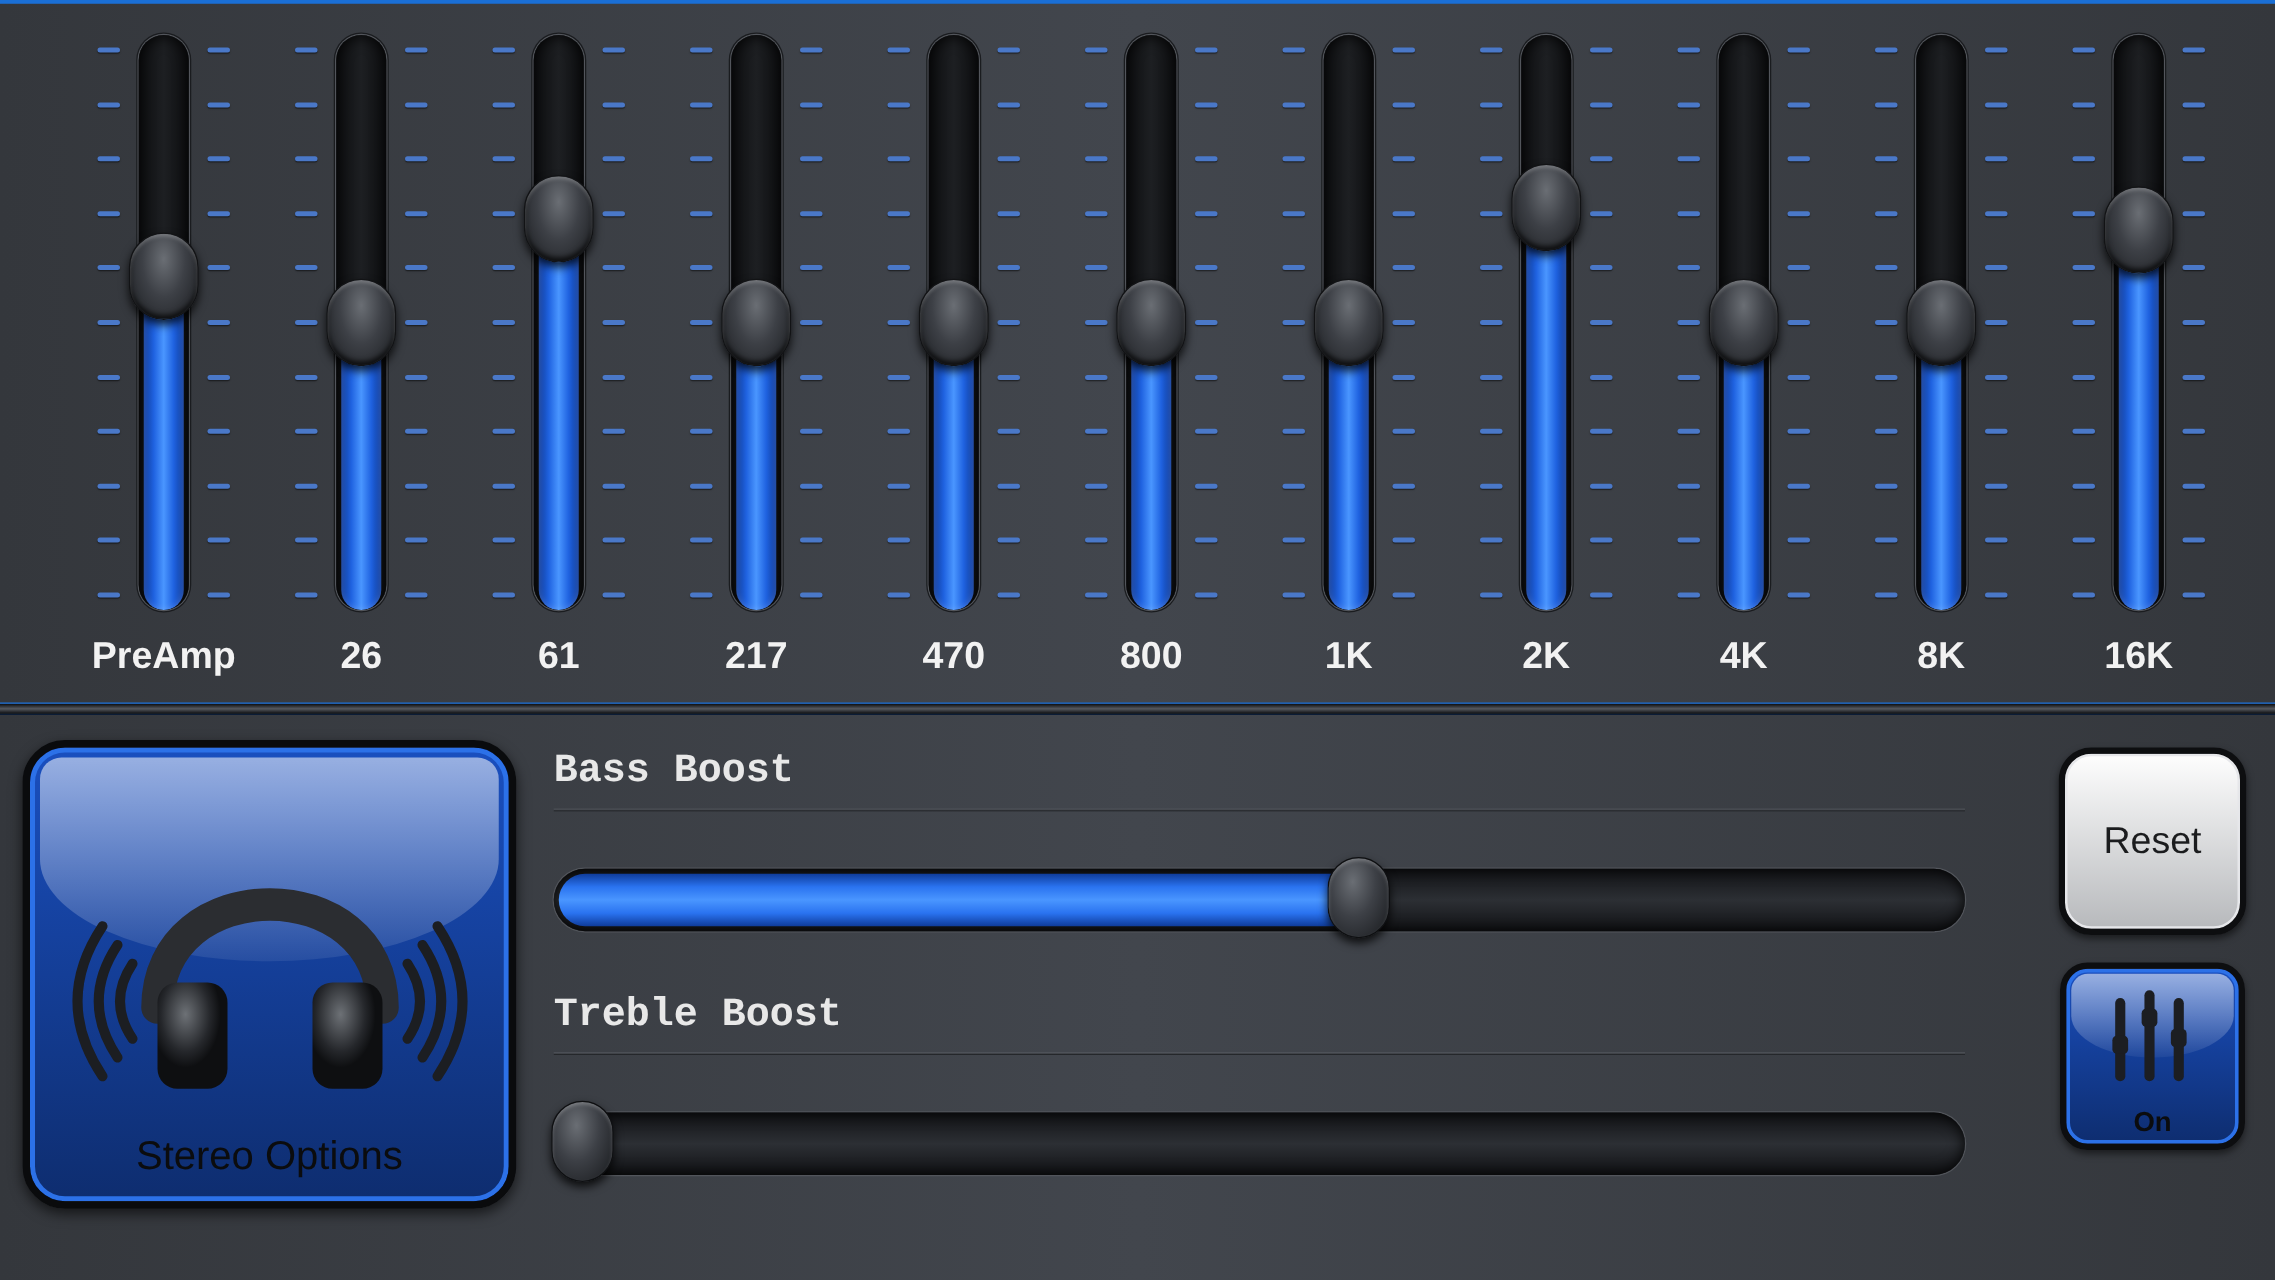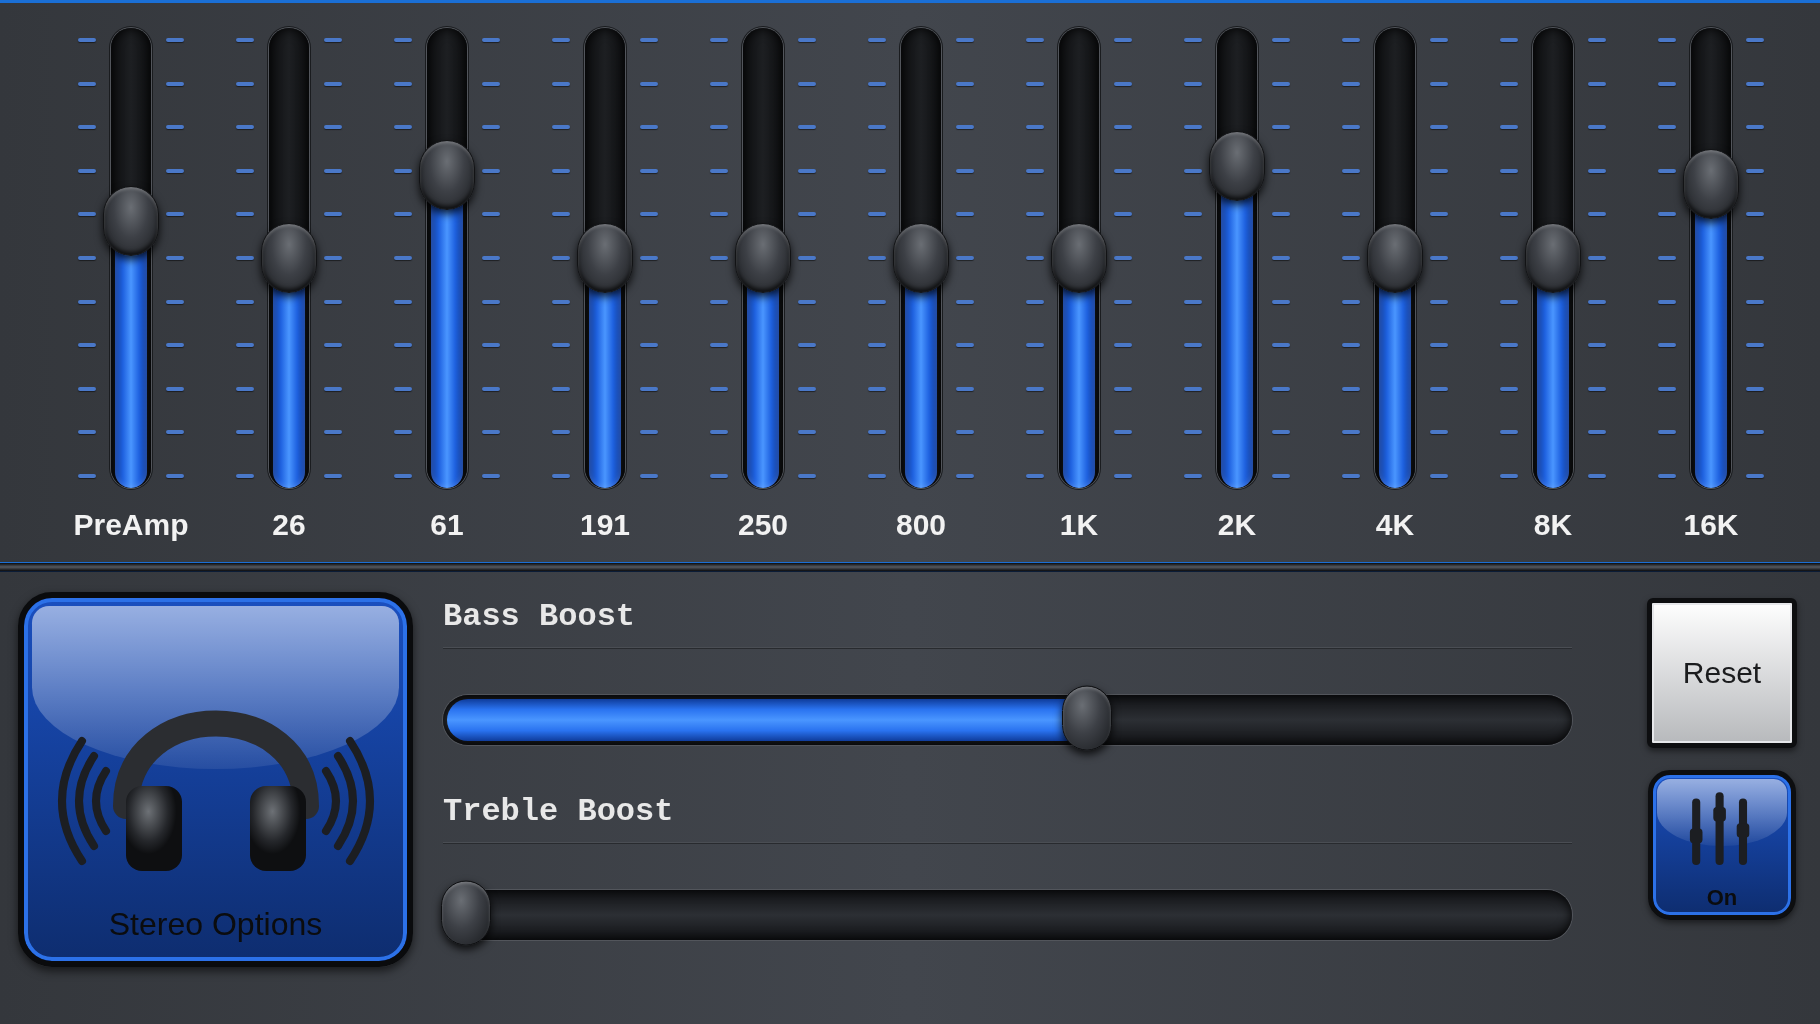--- a/index.html
+++ b/index.html
@@ -209,21 +209,21 @@
     width: 160px;
     display: flex;
     flex-direction: column;
     gap: 22px;
     align-items: center;
     padding-top: 6px;
   }
   .reset-btn {
     width: 150px;
     height: 150px;
-    border-radius: 6px;
+    border-radius: 26px;
     background: linear-gradient(to bottom, #fefefe, #b7b9bc);
     border: 5px solid #0d0e10;
     box-shadow: inset 0 0 0 2px #e6e7ea, 0 3px 6px rgba(0,0,0,0.5);
     display: flex;
     align-items: center;
     justify-content: center;
     font-size: 30px;
     font-weight: 500;
     color: #1b1c1e;
     cursor: pointer;
@@ -391,21 +391,21 @@
           <div class="tick"></div>
           <div class="tick"></div>
           <div class="tick"></div>
           <div class="tick"></div>
         </div>
         <div class="slider-groove">
           <div class="slider-fill" style="height: 50%;"></div>
         </div>
         <div class="slider-thumb" style="top: 240px;"></div>
       </div>
-      <div class="eq-label">191</div>
+      <div class="eq-label">217</div>
     </div>
     <div class="eq-band">
       <div class="eq-slot">
         <div class="ticks-left">
           <div class="tick"></div>
           <div class="tick"></div>
           <div class="tick"></div>
           <div class="tick"></div>
           <div class="tick"></div>
           <div class="tick"></div>
@@ -426,21 +426,21 @@
           <div class="tick"></div>
           <div class="tick"></div>
           <div class="tick"></div>
           <div class="tick"></div>
         </div>
         <div class="slider-groove">
           <div class="slider-fill" style="height: 50%;"></div>
         </div>
         <div class="slider-thumb" style="top: 240px;"></div>
       </div>
-      <div class="eq-label">250</div>
+      <div class="eq-label">470</div>
     </div>
     <div class="eq-band">
       <div class="eq-slot">
         <div class="ticks-left">
           <div class="tick"></div>
           <div class="tick"></div>
           <div class="tick"></div>
           <div class="tick"></div>
           <div class="tick"></div>
           <div class="tick"></div>

